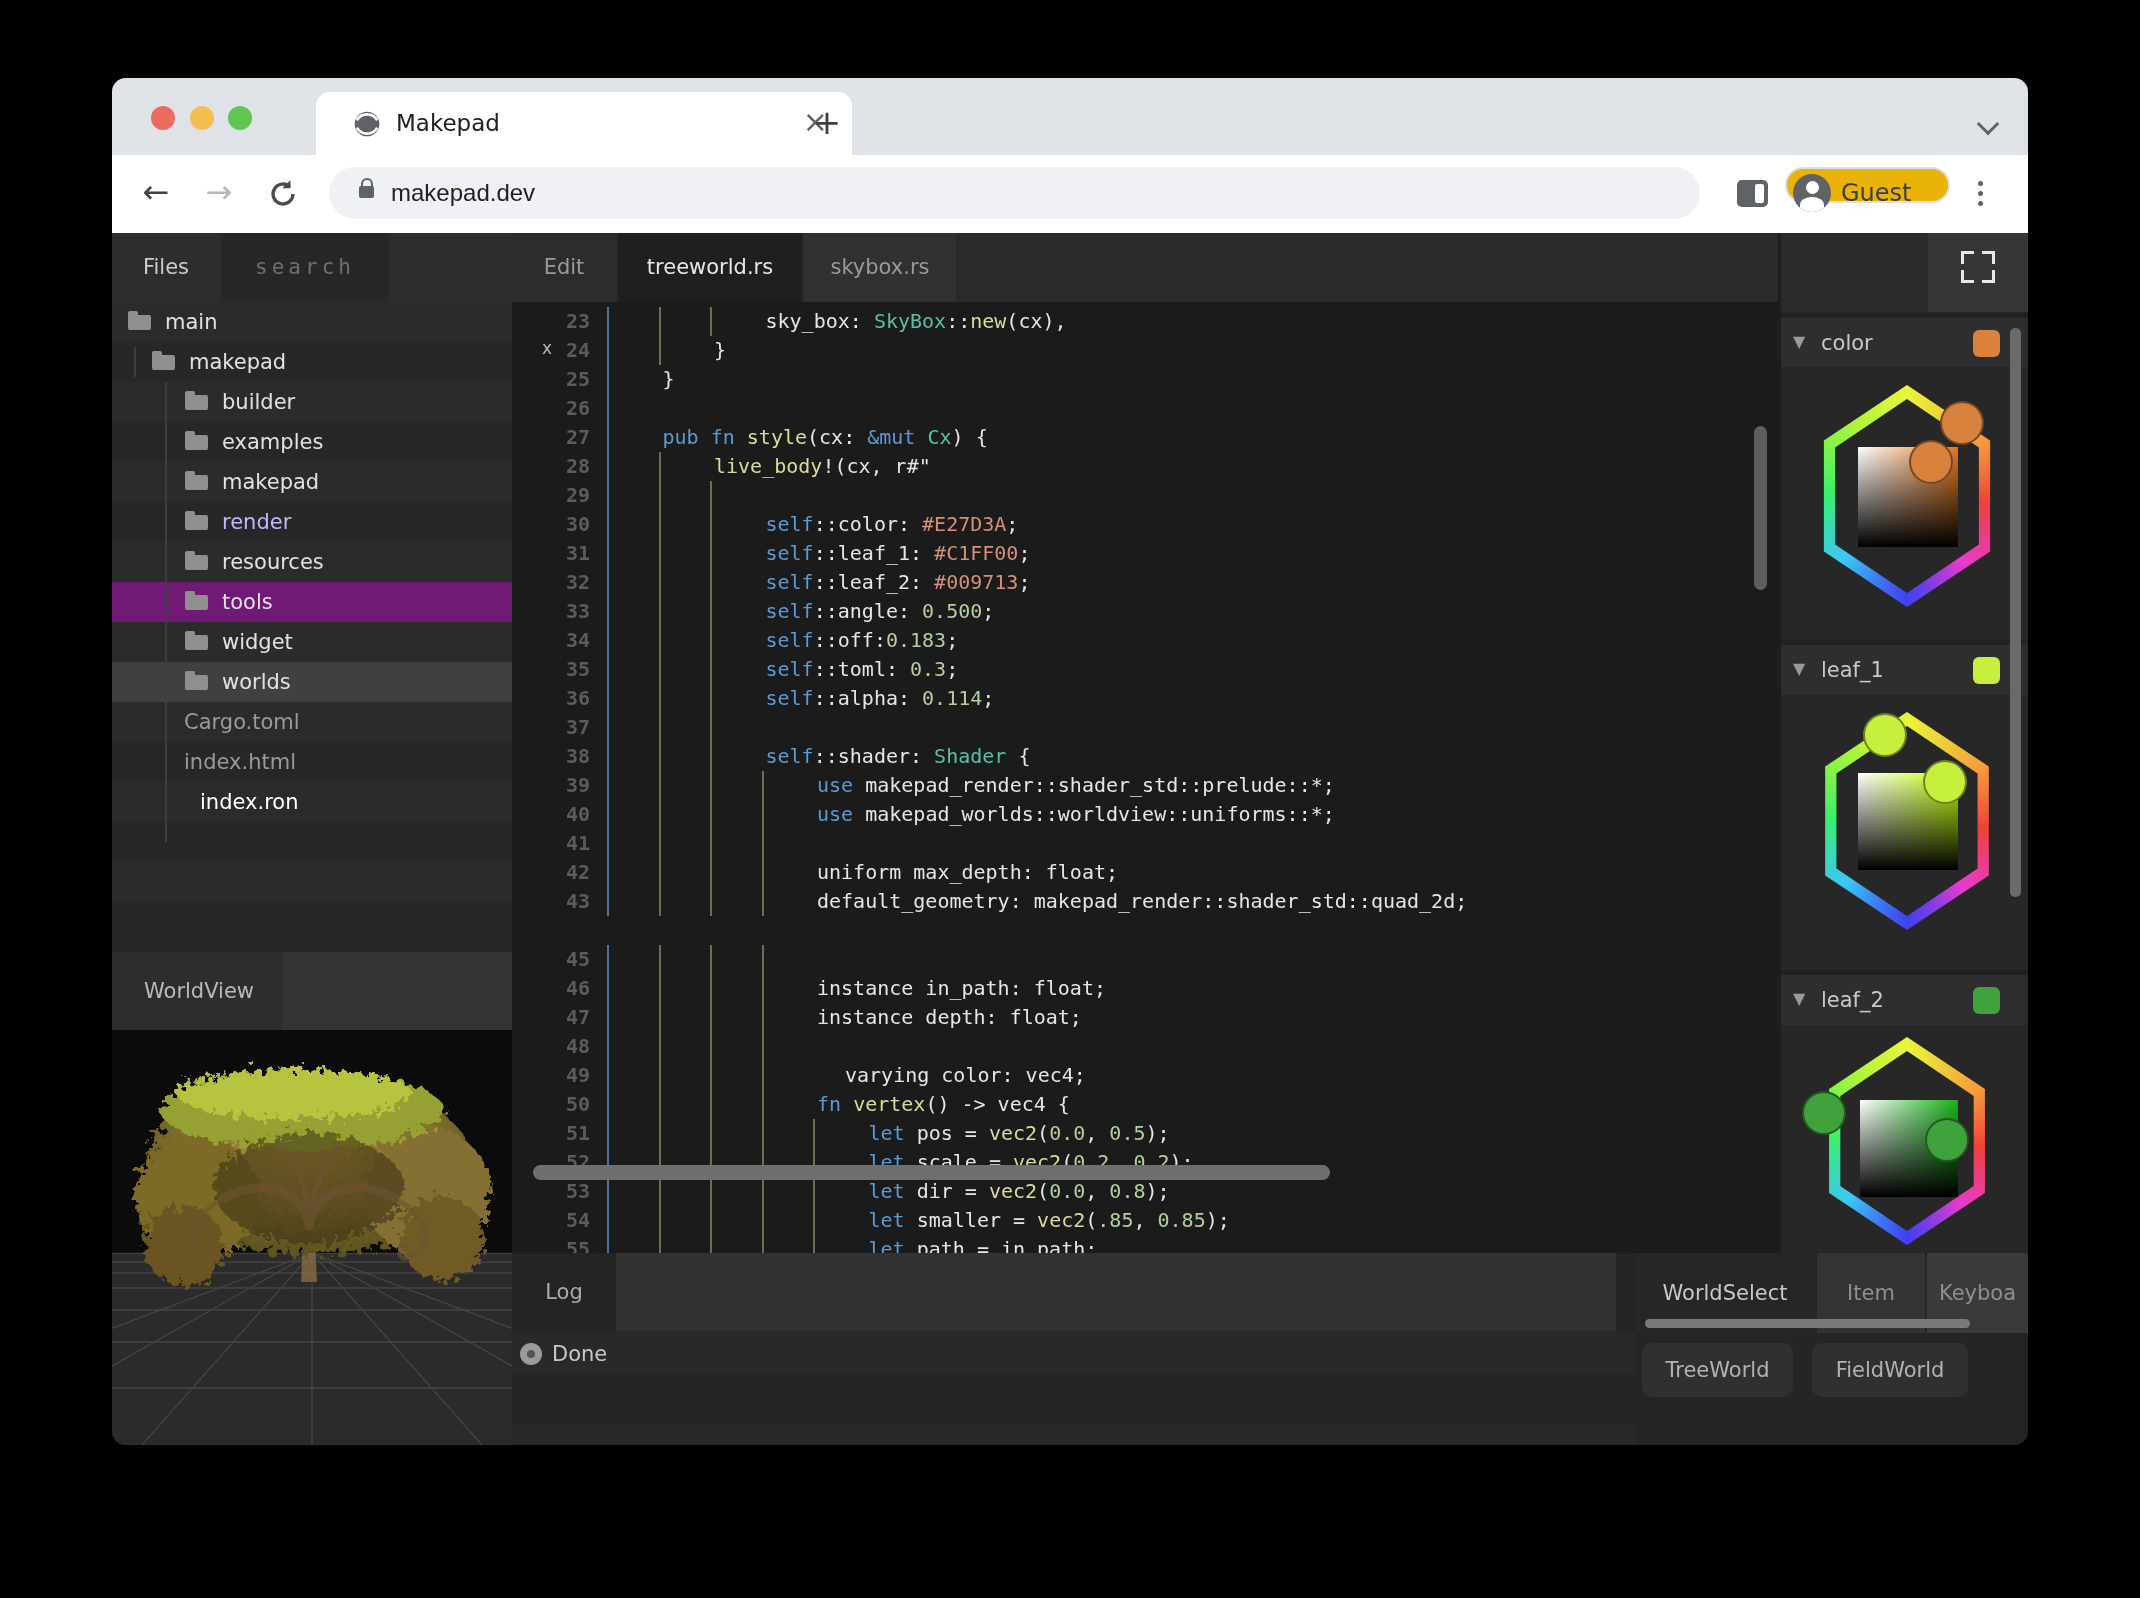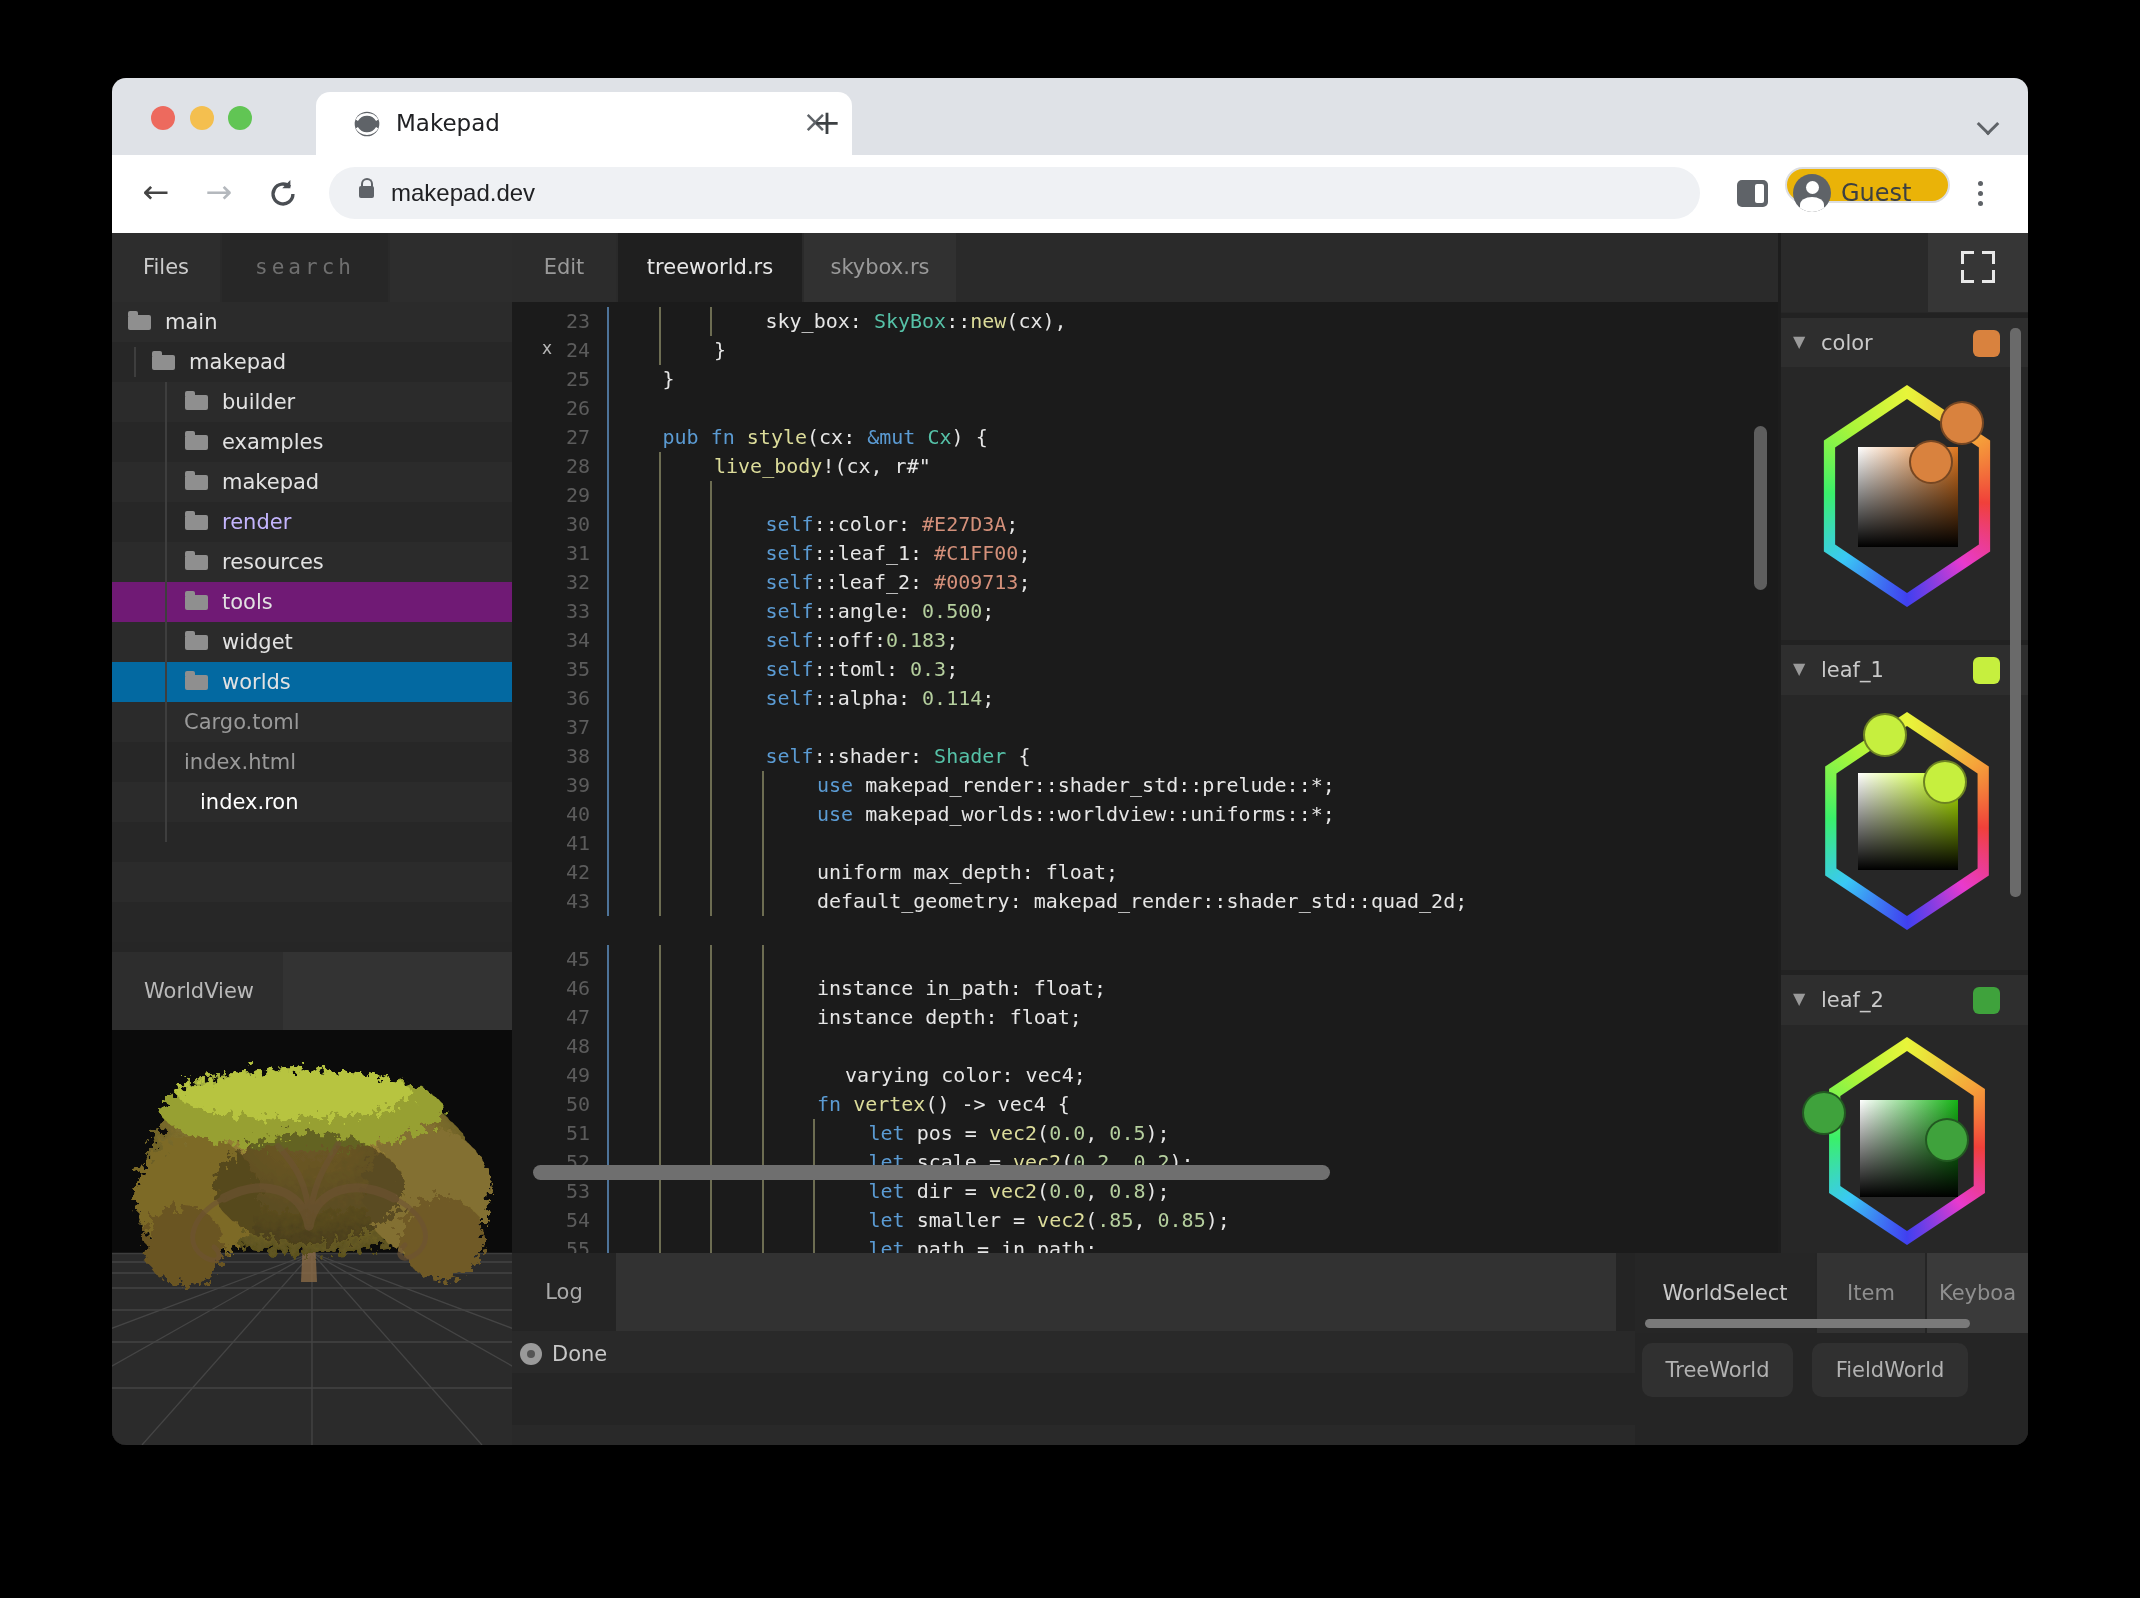--- a/index.html
+++ b/index.html
@@ -39,21 +39,21 @@
   .folder::before{content:"";position:absolute;left:0;top:-4px;width:10px;height:5px;background:#8f8f8f;border-radius:2px 2px 0 0;}
   .tree-guide{position:absolute;width:2px;background:#3e3e3e;}
   .worldview-bar{position:absolute;left:0;top:719px;width:400px;height:78px;background:#333;}
   .worldview-tab{position:absolute;left:0;top:0;width:171px;height:78px;background:#2d2d2d;line-height:78px;font-size:21px;color:#b9b9b9;padding-left:32px;box-sizing:border-box;}
   .canvas{position:absolute;left:0;top:797px;width:400px;height:415px;background:#0b0b0b;}
   
   .editor{position:absolute;left:400px;top:0;width:1266px;height:1020px;background:#1b1b1b;overflow:hidden;}
   .etab{position:absolute;top:0;height:69px;line-height:69px;text-align:center;font-size:21px;}
   .code{position:absolute;left:0;top:69px;width:1266px;height:951px;font-family:"DejaVu Sans Mono",monospace;font-size:20px;}
   .cl{position:absolute;left:0;width:1266px;height:29px;line-height:29px;white-space:pre;}
-  .lnum{position:absolute;left:0;top:0;width:78px;text-align:right;color:#5c5c5c;}
+  .lnum{position:absolute;left:0;top:0;width:78px;text-align:right;color:#5c5c5c;font-weight:bold;}
   .xmark{position:absolute;left:30px;top:-2px;color:#b5b5b5;font-size:17px;font-family:"DejaVu Sans",sans-serif;}
   .cguide{position:absolute;top:0;width:2px;height:29px;background:var(--golive);}
   .cguide.g0{background:var(--gblue);}
   .ctext{position:absolute;top:0;}
   .tk-p{color:#e6e6e6;} .tk-k{color:#5b9bd3;} .tk-t{color:#56c2a8;} .tk-f{color:#dcdc9a;} .tk-n{color:#b5cf9e;} .tk-h{color:#d4907a;}
   .hscroll{position:absolute;left:21px;top:932px;width:797px;height:15px;background:#6f6f6f;border-radius:8px;}
   .vscroll{position:absolute;left:1242px;top:193px;width:13px;height:164px;background:#5e5e5e;border-radius:7px;}
   
   .rightpanel{position:absolute;left:1666px;top:0;width:250px;height:1020px;background:#272727;border-left:3px solid #1d1d1d;box-sizing:border-box;}
   .rp-topbar{position:absolute;left:0;top:0;width:247px;height:79px;background:#2a2a2a;}
@@ -168,21 +168,21 @@
             <span style="position: absolute; left: 110px; color: rgb(226, 226, 226);">resources</span>
           </div>
           <div class="trow" style="top: 349px; background: #701a75;">
             <div class="folder" style="left: 73px;"></div>
             <span style="position: absolute; left: 110px; color: rgb(226, 226, 226);">tools</span>
           </div>
           <div class="trow" style="top: 389px; background: rgb(43, 43, 43);">
             <div class="folder" style="left: 73px;"></div>
             <span style="position: absolute; left: 110px; color: rgb(226, 226, 226);">widget</span>
           </div>
-          <div class="trow" style="top: 429px; background: #0369a1; text-decoration: underline;">
+          <div class="trow" style="top: 429px; background: #404040; text-decoration: underline;">
             <div class="folder" style="left: 73px;"></div>
             <span style="position: absolute; left: 110px; color: rgb(226, 226, 226);">worlds</span>
           </div>
           <div class="trow" style="top: 469px; background: rgb(43, 43, 43);">
             <span style="position: absolute; left: 72px; color: rgb(154, 154, 154);">Cargo.toml</span>
           </div>
           <div class="trow" style="top: 509px; background: rgb(39, 39, 39);">
             <span style="position: absolute; left: 72px; color: rgb(154, 154, 154);">index.html</span>
           </div>
           <div class="trow" style="top: 549px; background: rgb(43, 43, 43);">

